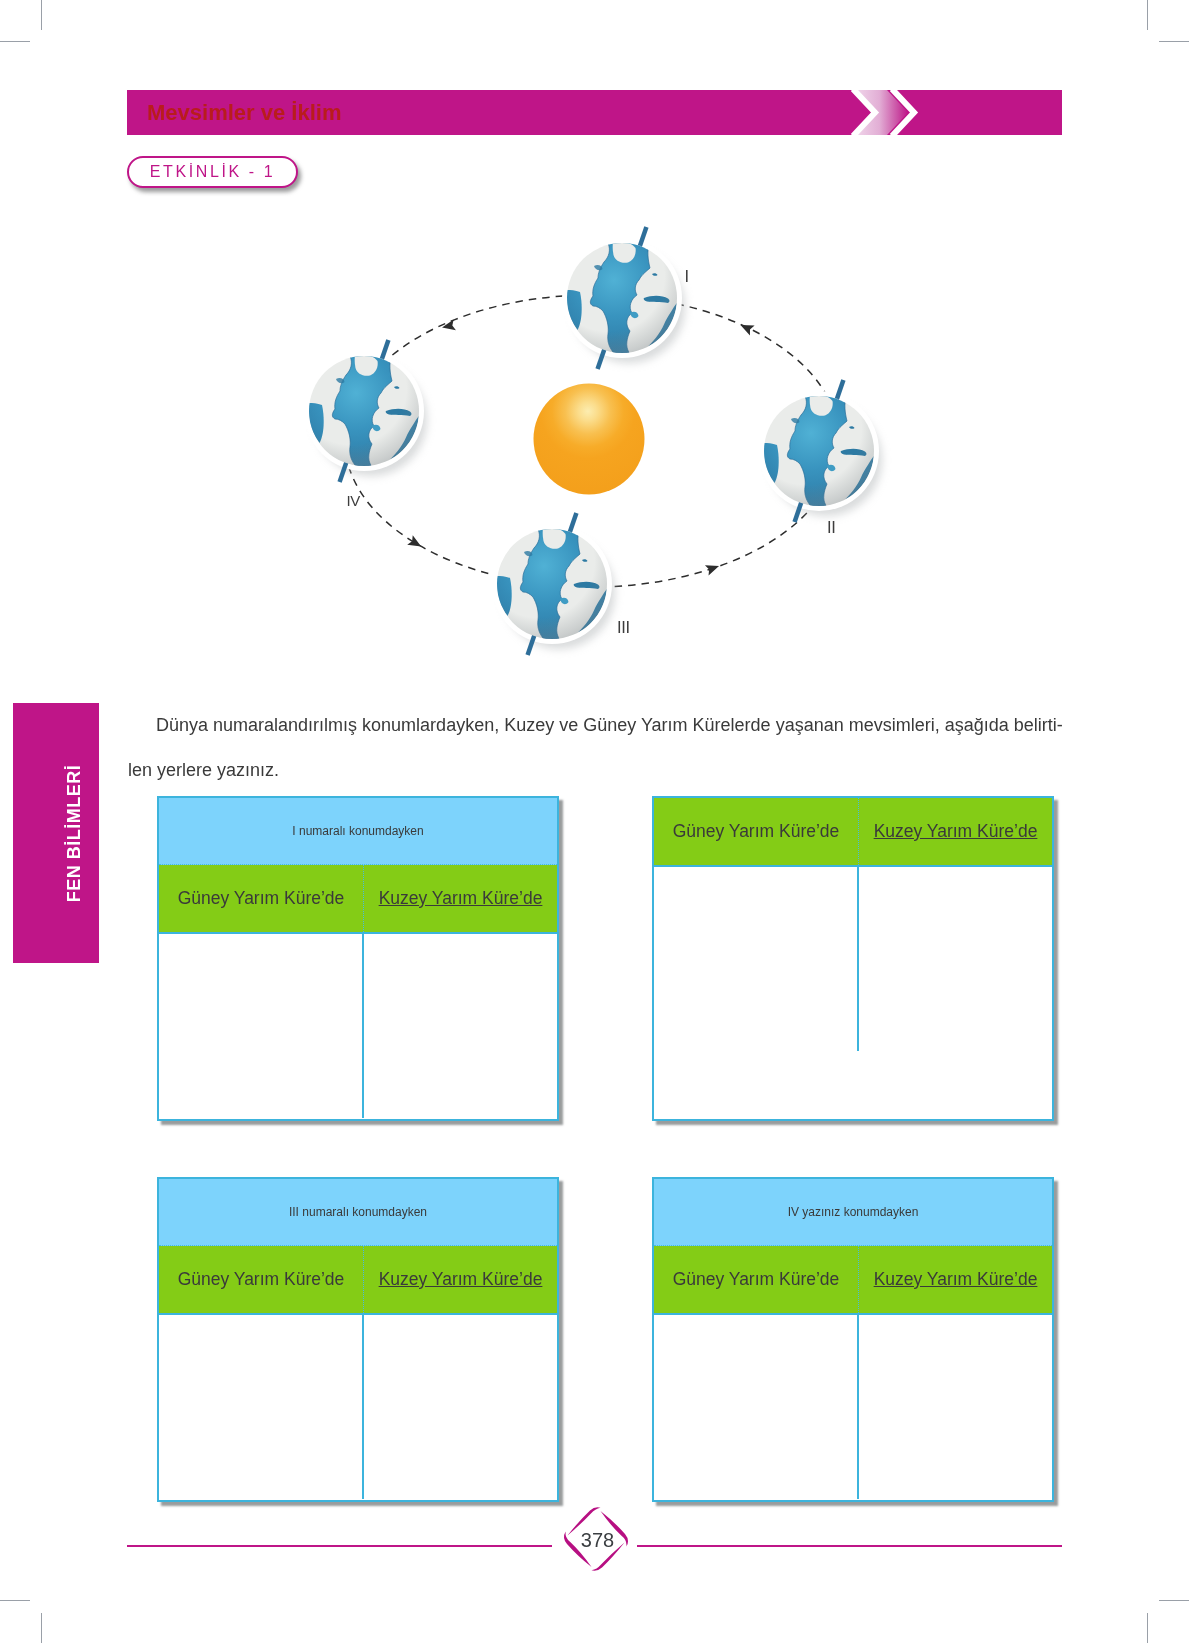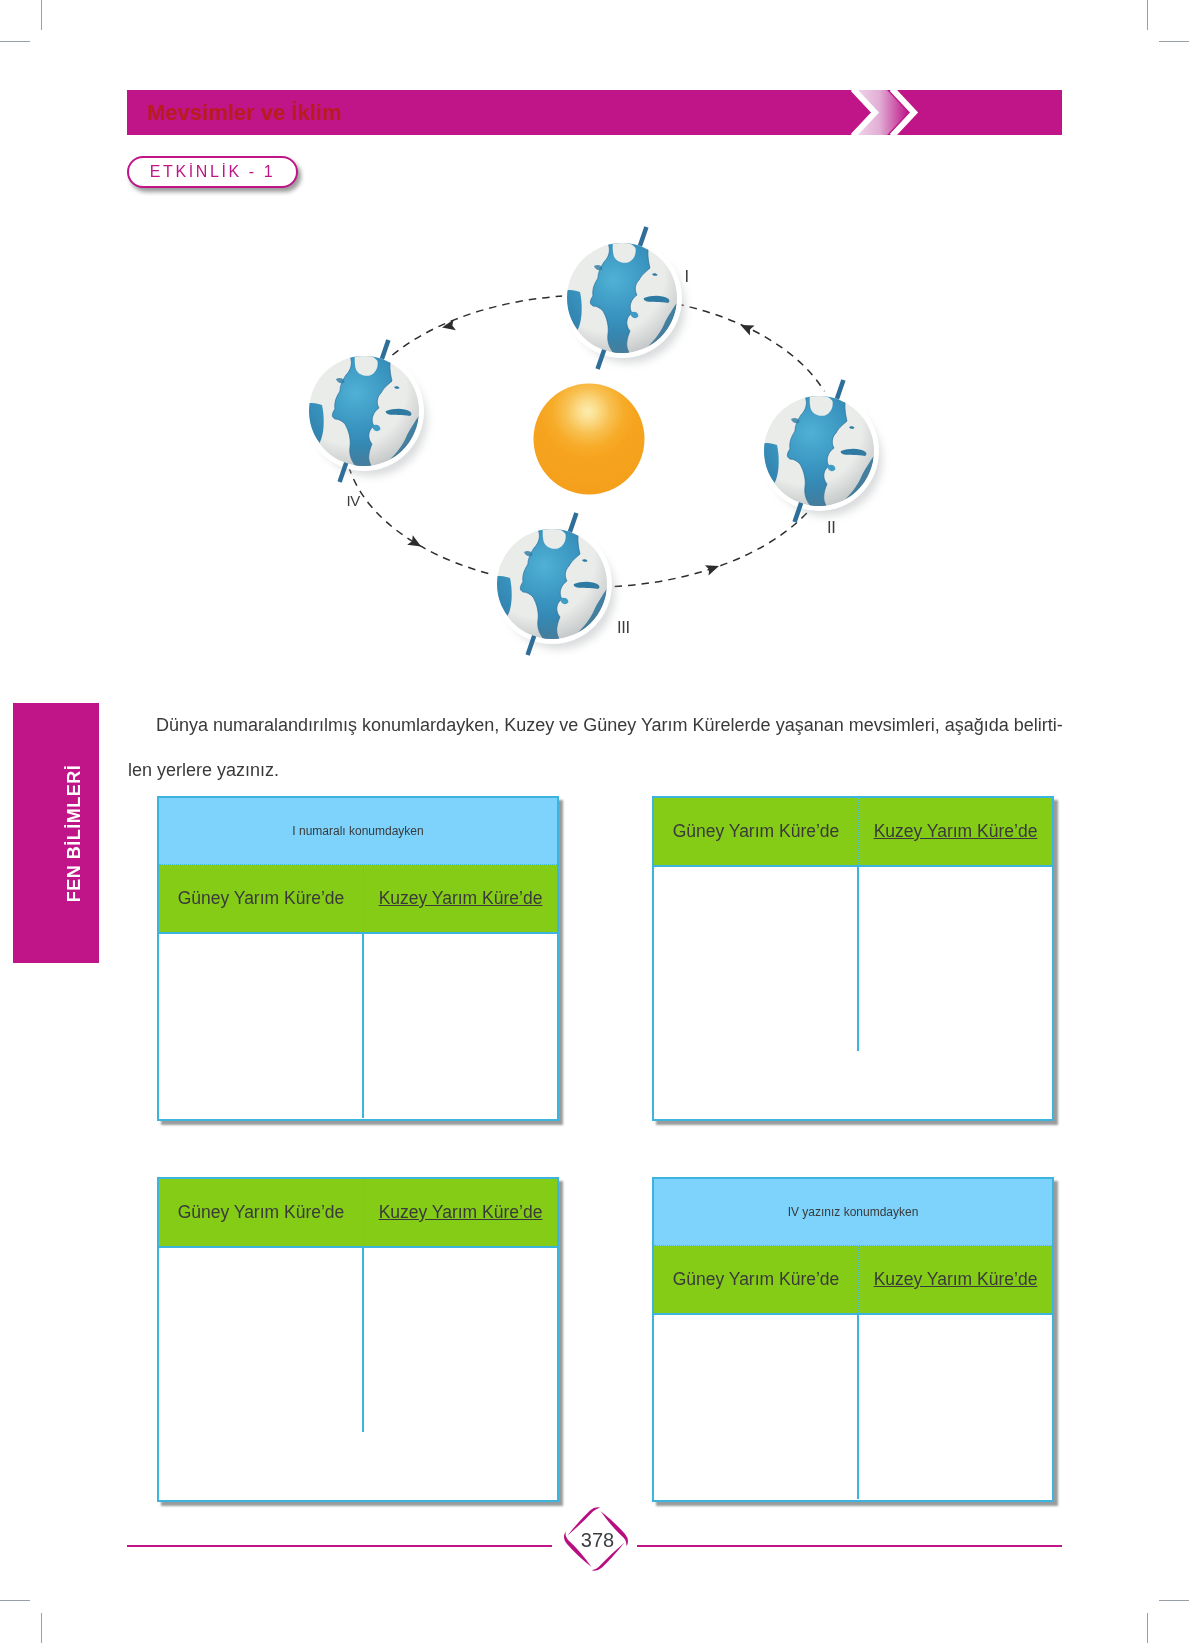--- a/index.html
+++ b/index.html
@@ -175,20 +175,21 @@
   <div class="tbl" style="left:652px;top:796px;">
     <div class="r2">
       <div class="c1">Güney Yarım Küre’de</div>
       <div class="c2">Kuzey Yarım Küre’de</div>
     </div>
     <div class="bdy">
       <div class="c1"></div>
     </div>
   </div>
   <div class="tbl" style="left:157px;top:1177px;">
+    <div class="r1">III numaralı konumdayken</div>
     <div class="r2">
       <div class="c1">Güney Yarım Küre’de</div>
       <div class="c2">Kuzey Yarım Küre’de</div>
     </div>
     <div class="bdy">
       <div class="c1"></div>
     </div>
   </div>
   <div class="tbl" style="left:652px;top:1177px;">
     <div class="r1">IV yazınız konumdayken</div>

